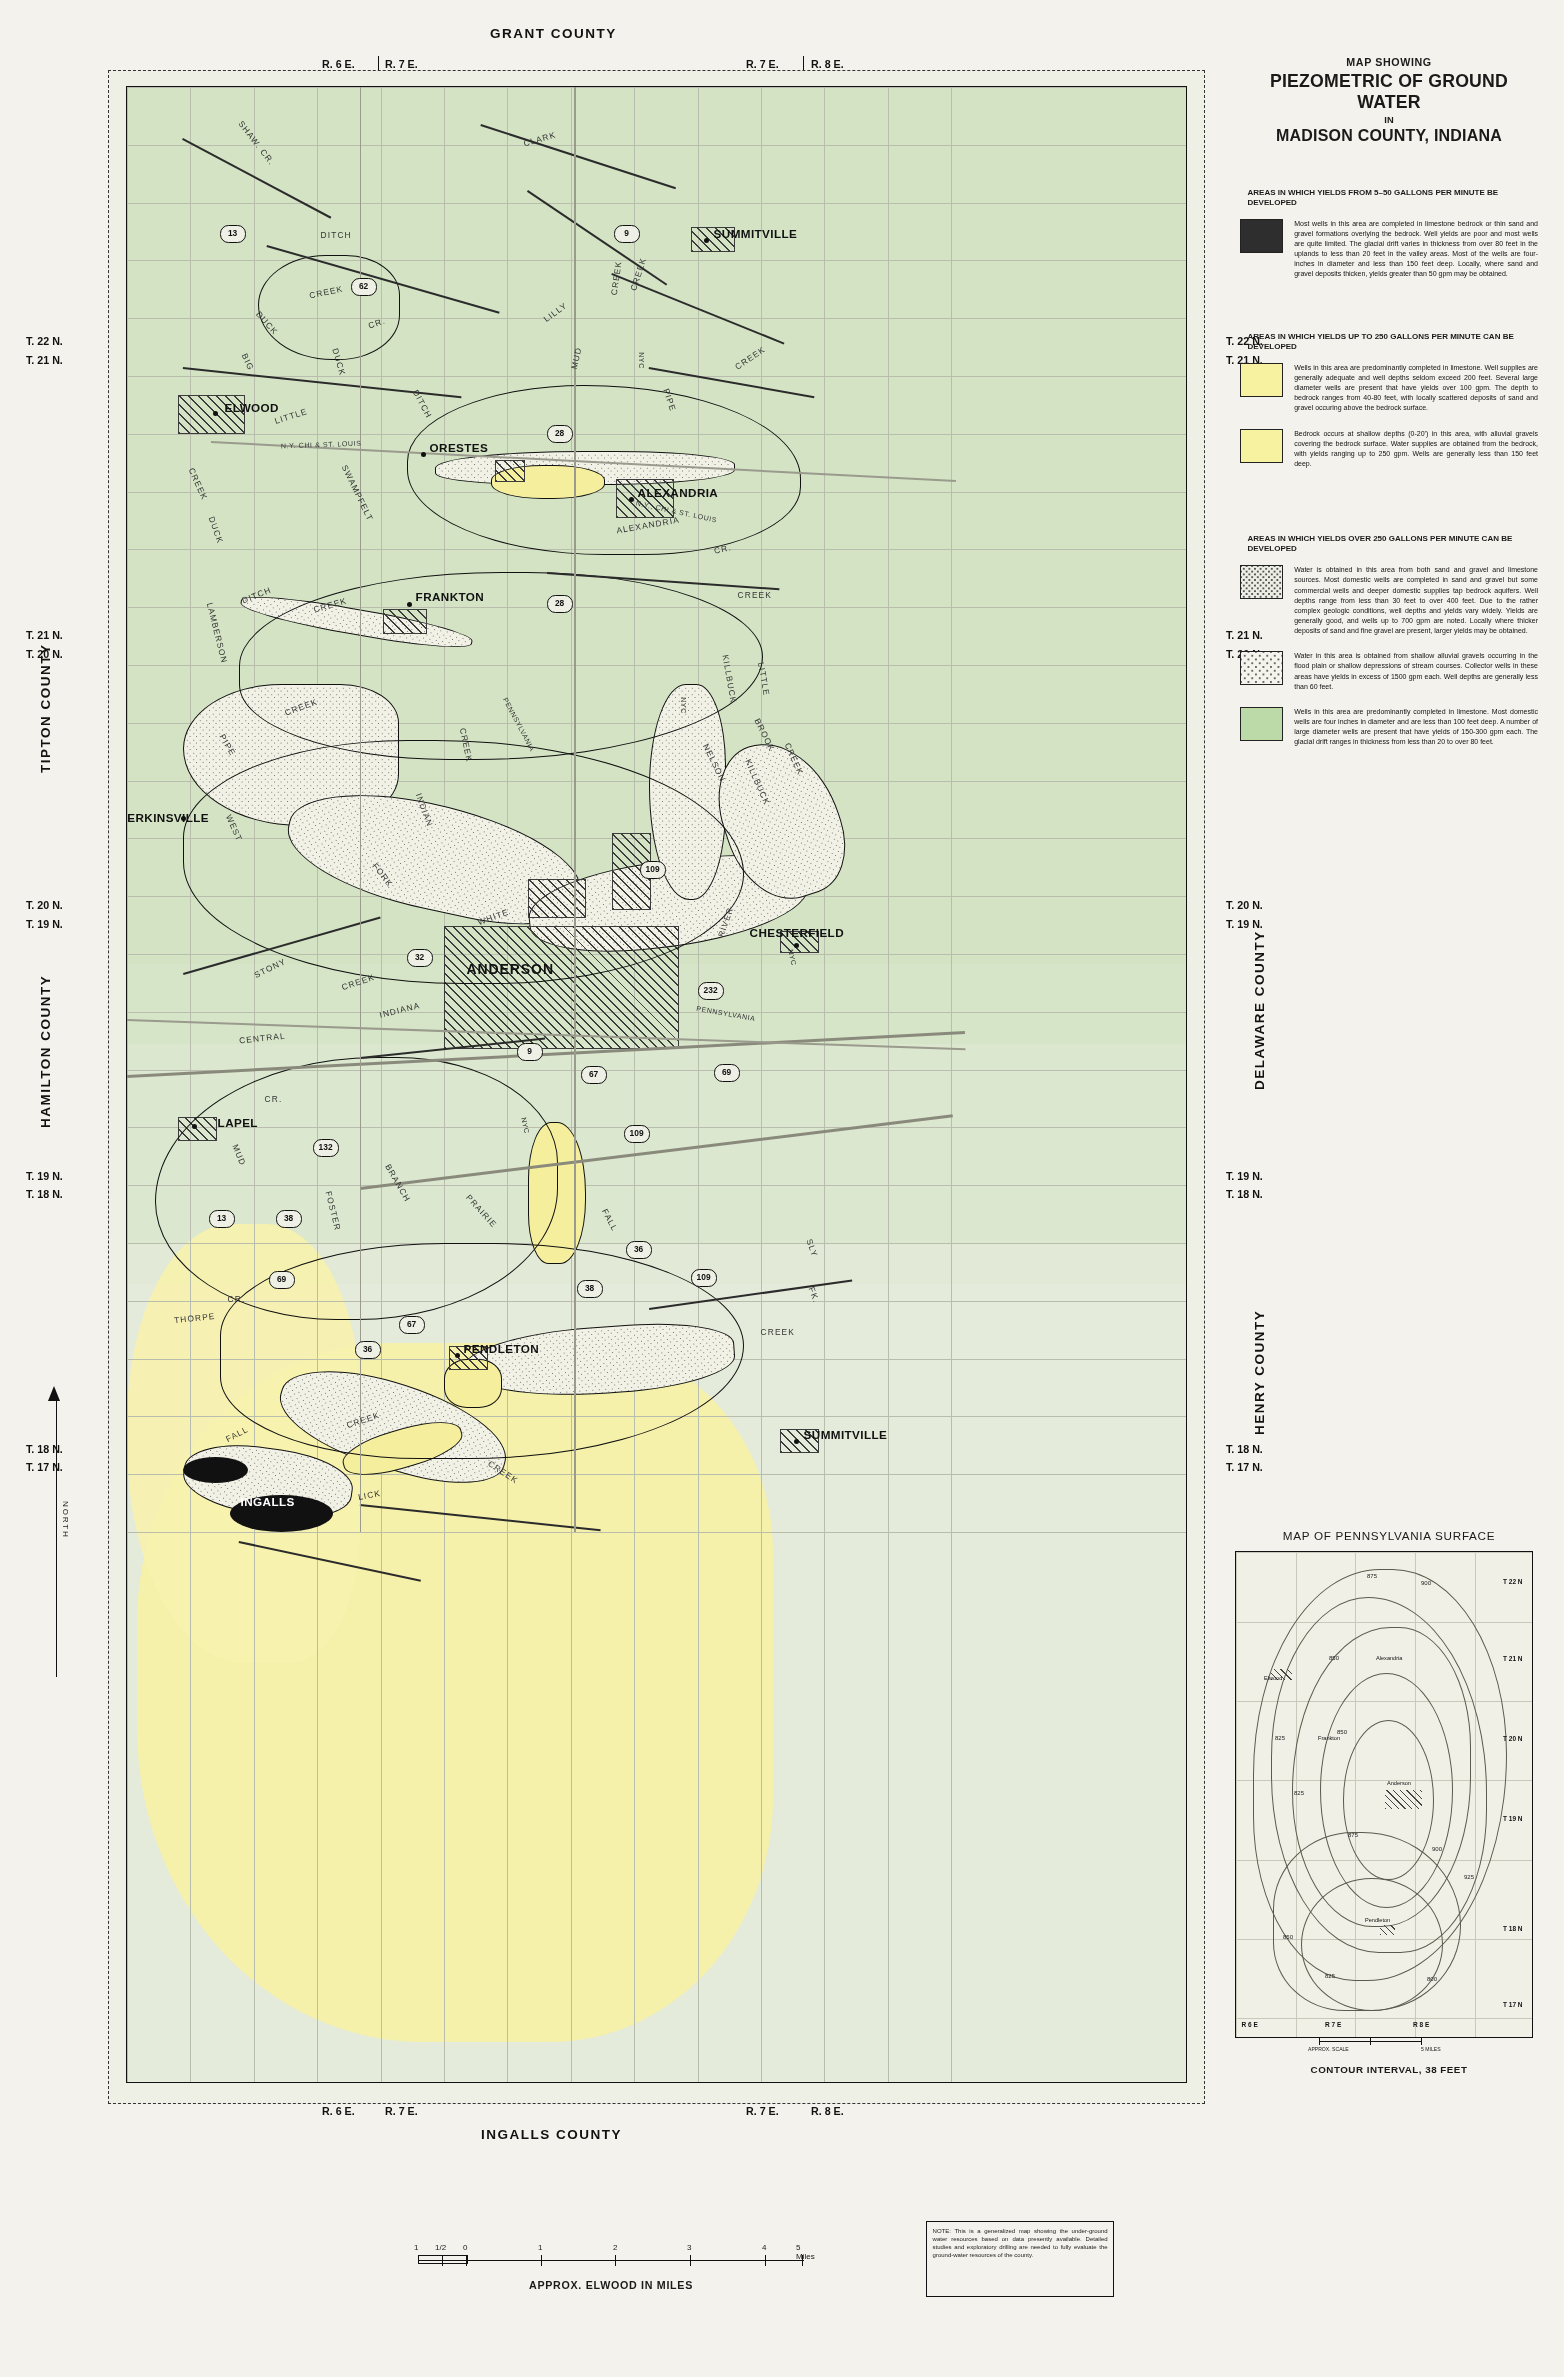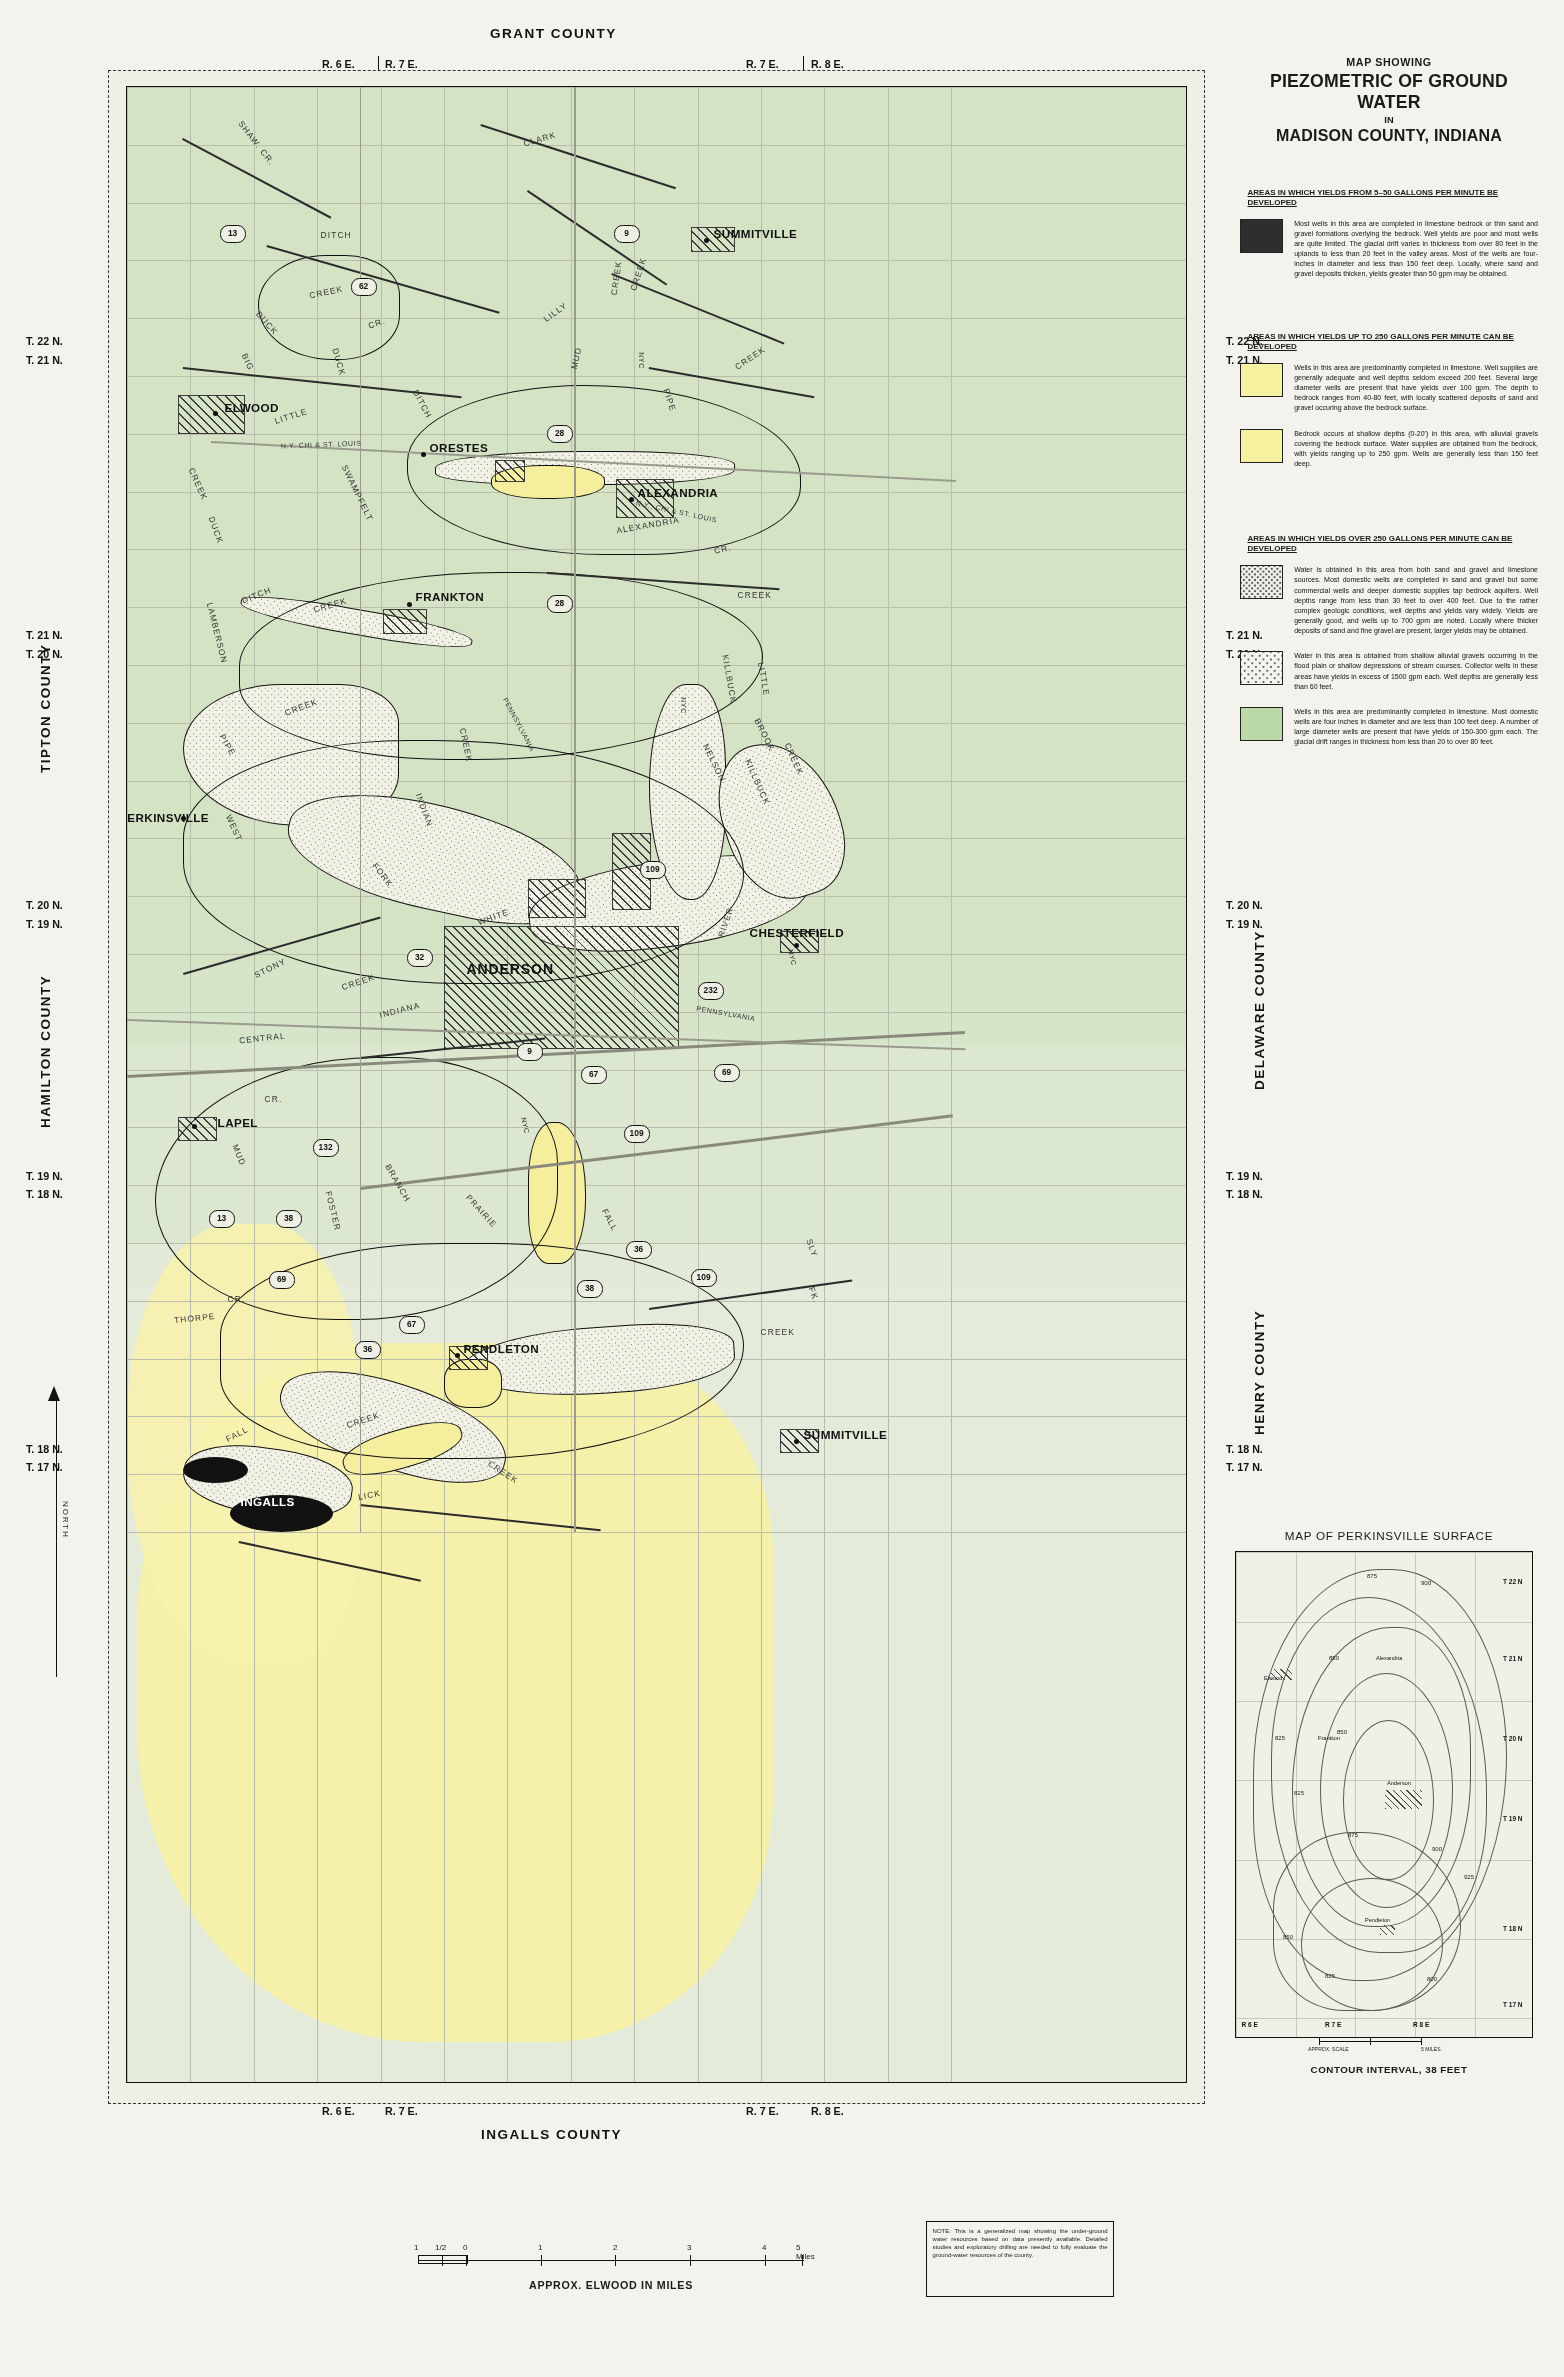--- a/index.html
+++ b/index.html
@@ -100,21 +100,21 @@
   .tick{position:absolute;background:#111;}
 
   
   .legend{position:absolute;left:1240px;top:56px;width:298px;}
   .ttl1{font-size:10.7px;font-weight:bold;text-align:center;letter-spacing:0.6px;}
   .ttl2{font-size:17.7px;font-weight:bold;text-align:center;letter-spacing:0.2px;margin-top:2.8px;}
   .ttl3{font-size:9.3px;font-weight:bold;text-align:center;margin-top:1.9px;}
   .ttl4{font-size:16px;font-weight:bold;text-align:center;letter-spacing:0.2px;margin-top:1.9px;}
 
   .sec-head{font-size:8px;font-weight:bold;line-height:1.25;margin-top:26px;}
-  .sec-head.nudge{margin-left:7.5px;text-decoration:underline;}
+  .sec-head.nudge{margin-left:7.5px;}
   .lg-row{display:flex;margin-top:11.2px;}
   .swatch{width:41px;height:32px;border:0.9px solid #222;flex:none;margin-right:11.2px;}
   .sw-dark{background:#2e2e2e;}
   .sw-yellow{background:#f7f2a0;}
   .sw-yellow2{background:#f7f2a0;}
   .sw-dot{
     background:
       radial-gradient(#555 17%, transparent 18%) 0 0/5.6px 5.6px,
       radial-gradient(#555 17%, transparent 18%) 2.8px 2.8px/5.6px 5.6px,
       #edeee4;
@@ -493,21 +493,21 @@
       <div class="swatch sw-dot2"></div>
       <div class="lg-text">Water in this area is obtained from shallow alluvial gravels occurring in the flood plain or shallow depressions of stream courses.  Collector wells in these areas have yields in excess of 1500 gpm each.  Well depths are generally less than 60 feet.</div>
     </div>
     <div class="lg-row" style="margin-top:15px;">
       <div class="swatch sw-green"></div>
       <div class="lg-text">Wells in this area are predominantly completed in limestone.  Most domestic wells are four inches in diameter and are less than 100 feet deep.  A number of large diameter wells are present that have yields of 150-300 gpm each.  The glacial drift ranges in thickness from less than 20 to over 80 feet.</div>
     </div>
   </div>
 
   <div class="piezo">
-    <div class="piezo-title">MAP OF PERKINSVILLE SURFACE</div>
+    <div class="piezo-title">MAP OF PENNSYLVANIA SURFACE</div>
     <div class="piezo-box">
       <div class="piezo-grid-v" style="left:0px;"></div>
       <div class="piezo-grid-v" style="left:60px;"></div>
       <div class="piezo-grid-v" style="left:119px;"></div>
       <div class="piezo-grid-v" style="left:179px;"></div>
       <div class="piezo-grid-v" style="left:239px;"></div>
       <div class="piezo-grid-h" style="top:0px;"></div>
       <div class="piezo-grid-h" style="top:70px;"></div>
       <div class="piezo-grid-h" style="top:149px;"></div>
       <div class="piezo-grid-h" style="top:228px;"></div>

